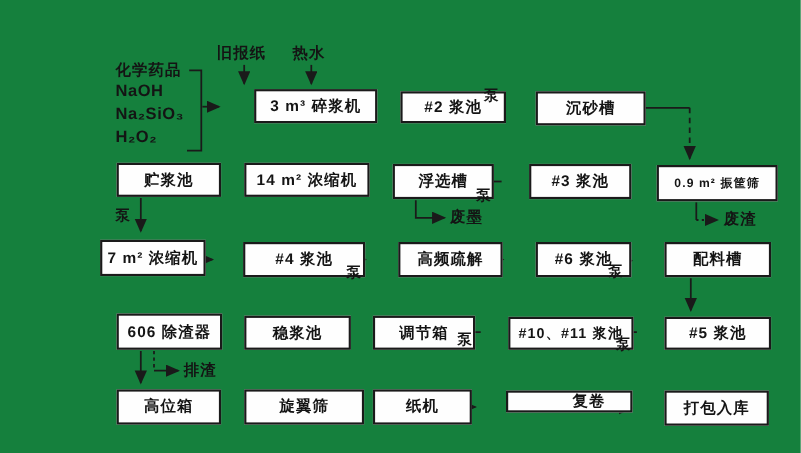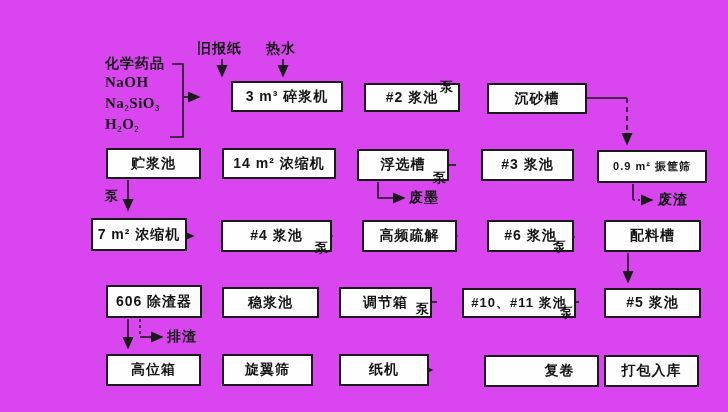--- a/index.html
+++ b/index.html
@@ -1,36 +1,36 @@
 <!DOCTYPE html>
 <html><head>
 <meta charset="utf-8">
 <style>
   html,body{margin:0;padding:0;background:#e9e9e7;}
   .stage{
     position:relative;width:728px;height:412px;margin:0 auto;
-    background:#d946ef;overflow:hidden;
+    background:#15803d;overflow:hidden;
     font-family:"Liberation Sans","DejaVu Sans",sans-serif;
     color:#141414;
   }
   .box{
     position:absolute;box-sizing:border-box;
     border:2px solid #1a1a1a;background:#fefefe;
     display:flex;align-items:center;justify-content:center;
     font-size:14px;font-weight:700;white-space:nowrap;
     letter-spacing:1px;
     margin-left:24px;
   }
   .lbl{
     position:absolute;font-size:14px;font-weight:700;
     white-space:nowrap;letter-spacing:1px;
   }
   .chem{
     position:absolute;font-size:15px;font-weight:700;
-    font-family:Liberation Serif, serif;
+    font-family:Liberation Sans, sans-serif;
     white-space:nowrap;letter-spacing:0.5px;
   }
   .pump{font-size:13px;}
   svg.wires{position:absolute;left:0;top:0;pointer-events:none;}
 </style>
 </head>
 <body>
 
 <div class="stage">
 
@@ -111,23 +111,23 @@
   <div class="box" style="left:463px;top:220px;width:87px;height:32px;">#6 浆池</div>
   <div class="box" style="left:580px;top:220px;width:97px;height:32px;">配料槽</div>
 
   <div class="box" style="left:82px;top:285px;width:96px;height:33px;">606 除渣器</div>
   <div class="box" style="left:198px;top:287px;width:97px;height:31px;text-align:right;">稳浆池</div>
   <div class="box" style="left:315px;top:287px;width:93px;height:31px;">调节箱</div>
   <div class="box" style="left:438px;top:288px;width:114px;height:30px;font-size:13px;">#10、#11 浆池</div>
   <div class="box" style="left:580px;top:288px;width:97px;height:30px;">#5 浆池</div>
 
   <div class="box" style="left:82px;top:354px;width:95px;height:32px;">高位箱</div>
-  <div class="box" style="left:198px;top:354px;width:91px;height:32px;">旋翼筛</div>
+  <div class="box" style="left:198px;top:354px;width:109px;height:32px;">旋翼筛</div>
   <div class="box" style="left:315px;top:354px;width:90px;height:32px;">纸机</div>
-  <div class="box" style="left:460px;top:355px;width:115px;height:32px;padding-left:36px;">复卷</div>
+  <div class="box" style="left:436px;top:355px;width:115px;height:20px;padding-left:36px;">复卷</div>
   <div class="box" style="left:580px;top:355px;width:95px;height:32px;text-align:center;">打包入库</div>
 
   <div class="lbl pump" style="left:440px;top:78px;">泵</div>
   <div class="lbl pump" style="left:433px;top:169px;">泵</div>
   <div class="lbl pump" style="left:105px;top:187px;">泵</div>
   <div class="lbl pump" style="left:315px;top:239px;">泵</div>
   <div class="lbl pump" style="left:553px;top:238px;">泵</div>
   <div class="lbl pump" style="left:560px;top:304px;">泵</div>
   <div class="lbl pump" style="left:416px;top:300px;">泵</div>
 

